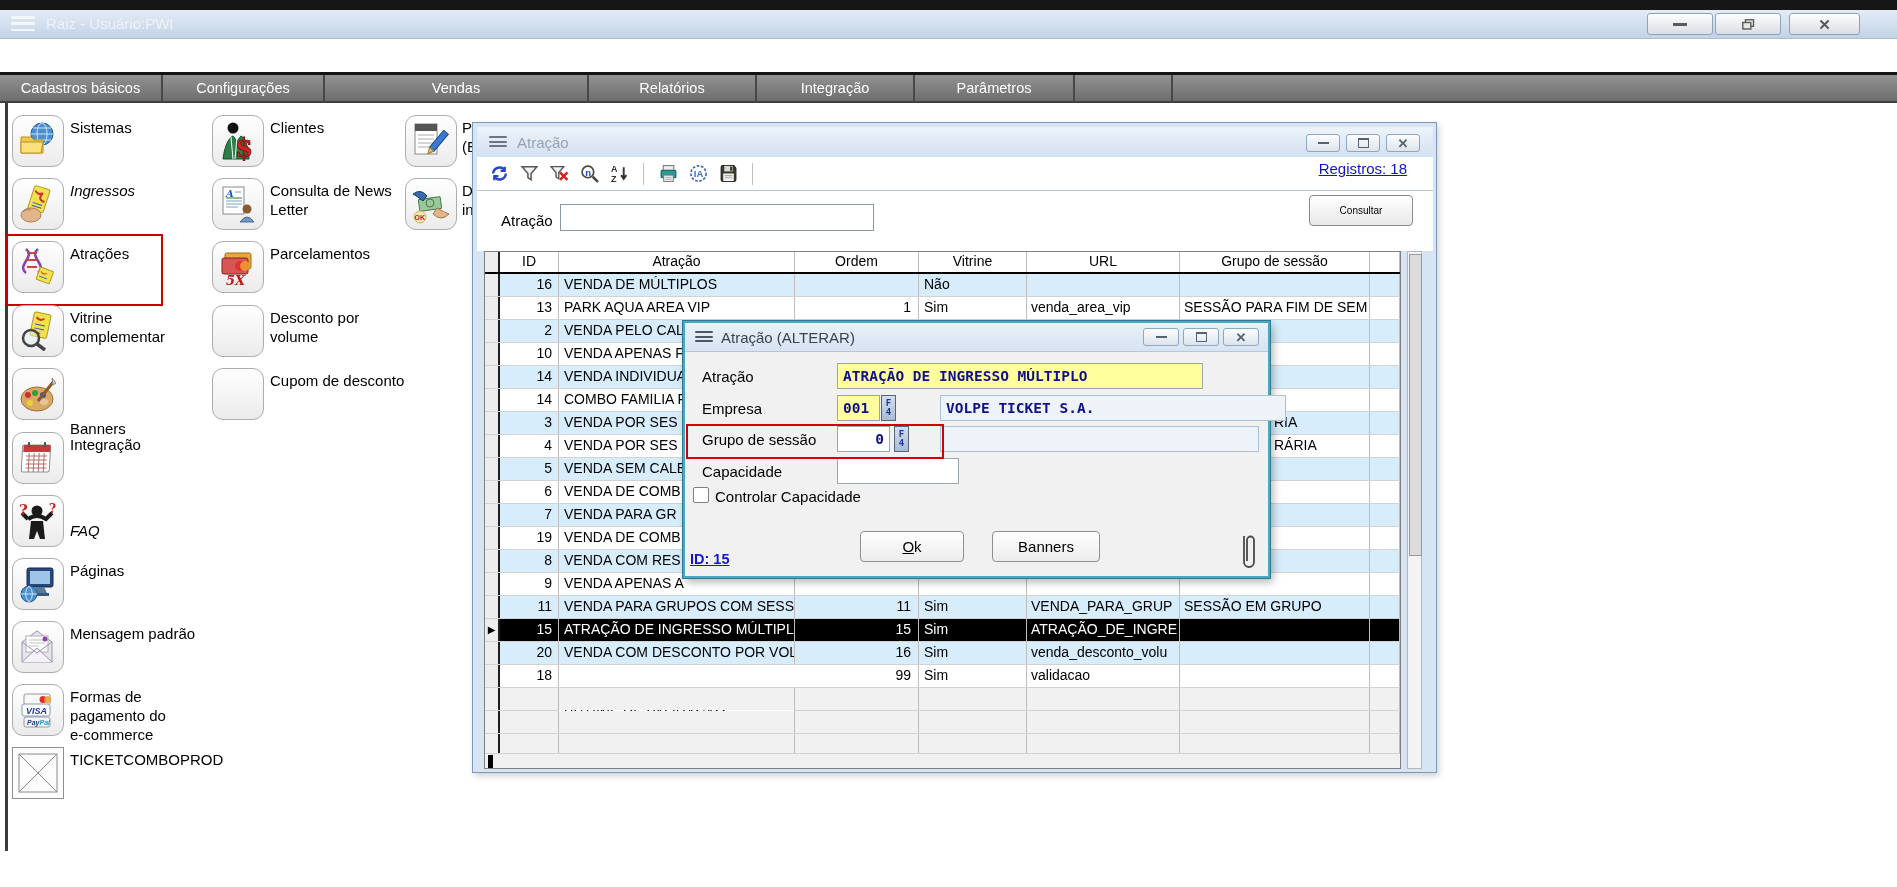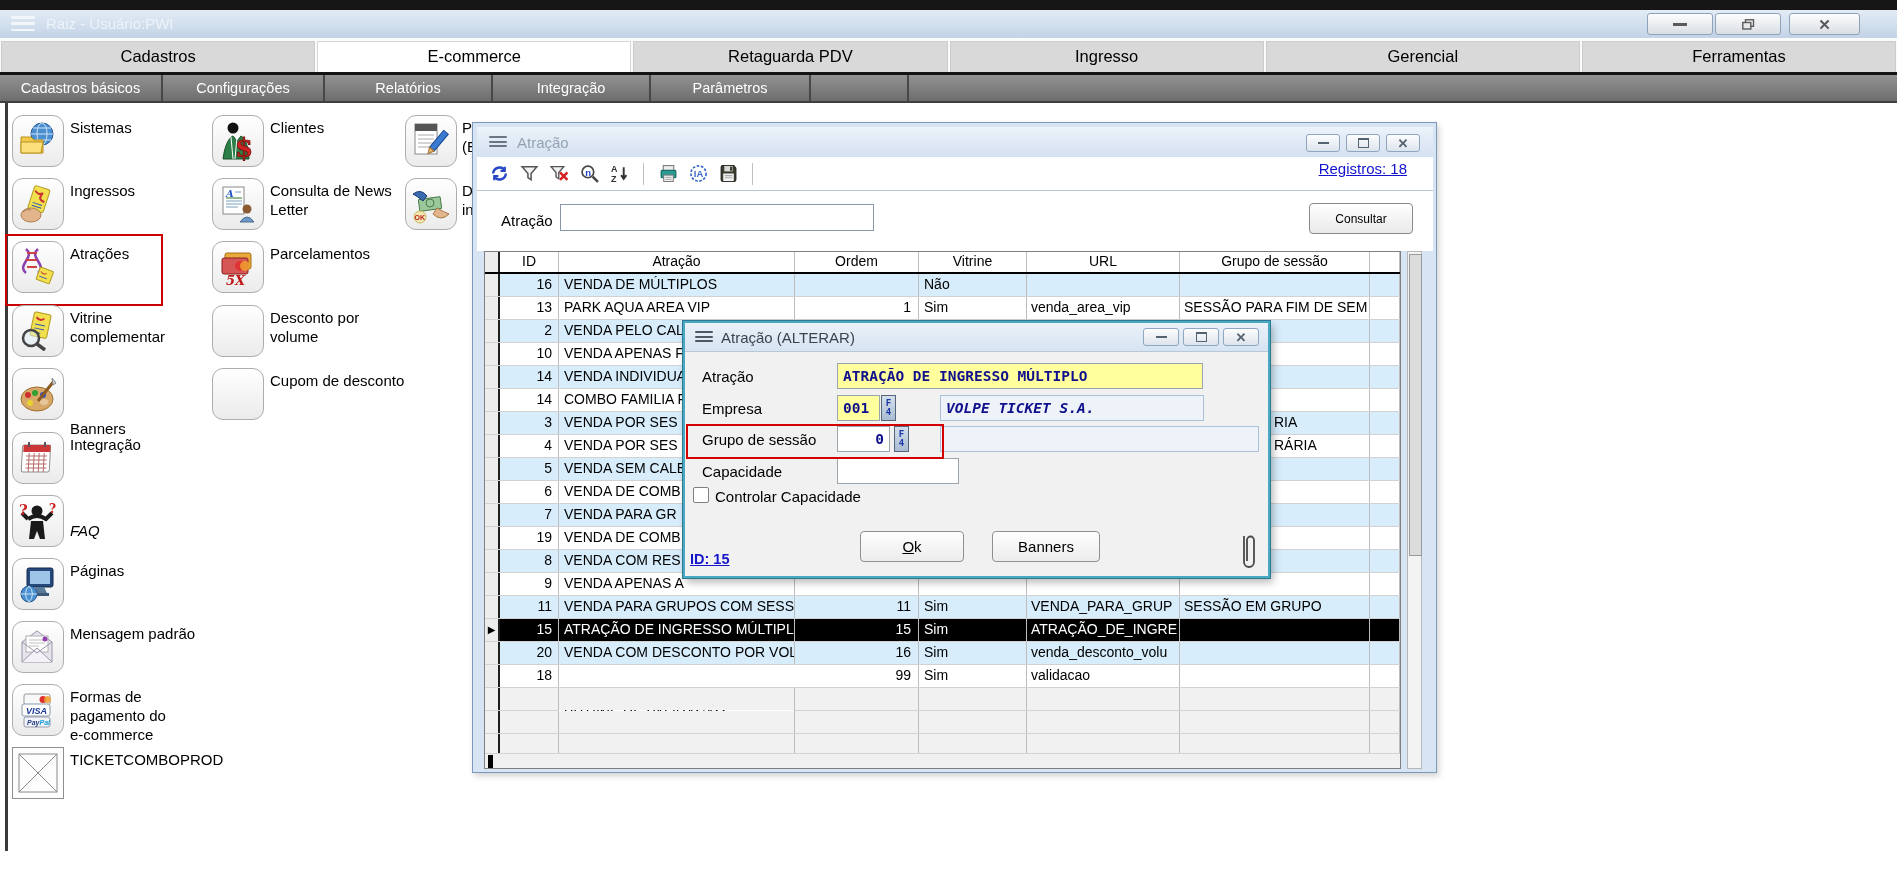--- a/index.html
+++ b/index.html
@@ -52,23 +52,23 @@
   .restore-svg{display:block;}
   .win-toolbar{position:absolute;left:4px;top:34px;width:956px;height:34px;background:#fff;
     border-bottom:1px solid #b9c4cd;display:flex;align-items:center;padding-left:12px;box-sizing:border-box;gap:10px;}
   .tb-icon{width:20px;height:20px;display:inline-flex;align-items:center;justify-content:center;}
   .tb-sep{width:1px;height:22px;background:#c0c0c0;margin:0 4px;}
   .registros{position:absolute;right:26px;top:3px;font-size:15px;color:#1212cc;text-decoration:underline;}
   .win-search{position:absolute;left:4px;top:68px;width:956px;height:60px;background:#fff;}
   .search-label{position:absolute;left:24px;top:21px;font-size:15px;}
   .search-input{position:absolute;left:83px;top:13px;width:314px;height:27px;box-sizing:border-box;
     border:1px solid #8a99a9;font-size:14px;padding:0 5px;}
-  .consultar{position:absolute;left:832px;top:12px;width:104px;height:31px;box-sizing:border-box;
+  .consultar{position:absolute;left:832px;top:4px;width:104px;height:31px;box-sizing:border-box;
     border:1px solid #8a8a8a;border-radius:4px;background:linear-gradient(#ffffff,#e9e9e9);
-    font-size:12px;font-family:"Liberation Sans",sans-serif;}
+    font-size:10px;font-family:"Liberation Sans",sans-serif;}
   
   #grid{position:absolute;left:11px;top:128px;width:917px;height:518px;box-sizing:border-box;
     border:1px solid #7f7f7f;background:#fff;overflow:hidden;}
   .g-row{display:flex;height:23px;box-sizing:border-box;border-bottom:1px solid #d2d2d2;}
   .g-row.g-header{height:22px;border-bottom:2px solid #000;}
   .g-cell{box-sizing:border-box;border-right:1px solid #bdbdbd;height:100%;font-size:14px;
     line-height:20px;white-space:nowrap;overflow:hidden;}
   .g-header .g-cell{text-align:center;background:#fff;line-height:19px;}
   .g-header .gut{background:#e9e9e9;}
   .g-cell.gut{border-right:2px solid #1f1f1f;background:#ededed;text-align:center;font-size:10px;line-height:21px;color:#000;}
@@ -141,32 +141,25 @@
       <svg class="restore-svg" width="13" height="11" viewBox="0 0 13 11">
           <rect x="3.5" y="0.8" width="8" height="6.5" fill="none" stroke="#5a5a5a" stroke-width="1.4"></rect>
           <rect x="0.8" y="3.5" width="8" height="6.5" fill="#e8e8e8" stroke="#5a5a5a" stroke-width="1.4"></rect>
         </svg>
     </span>
     <span class="app-btn" style="left:1789px;width:69px">
         <span class="g-close">✕</span>
       </span>
   </div>
 
-  <div class="tabbar">
-    <div class="tab">Cadastros</div>
-    <div class="tab active">E-commerce</div>
-    <div class="tab">Retaguarda PDV</div>
-    <div class="tab">Ingresso</div>
-    <div class="tab">Gerencial</div>
-    <div class="tab">Ferramentas</div>
-  </div>
 
   <div class="submenu">
     <div class="sm-cell" style="width:163px">Cadastros básicos</div>
     <div class="sm-cell" style="width:162px">Configurações</div>
+    <div class="sm-cell" style="width:264px">Vendas</div>
     <div class="sm-cell" style="width:168px">Relatórios</div>
     <div class="sm-cell" style="width:158px">Integração</div>
     <div class="sm-cell" style="width:160px">Parâmetros</div>
     <div class="sm-cell" style="width:98px"></div>
   </div>
 
   <div class="content-edge"></div>
   <div id="sidebar">
       <div class="side-icon" style="left: 12px; top: 12px;">
         <svg width="40" height="40" viewBox="0 0 40 40">
@@ -182,21 +175,21 @@
         <svg width="40" height="40" viewBox="0 0 40 40">
           <g transform="rotate(18 20 18)">
             <rect x="12" y="3" width="16" height="24" rx="2" fill="#f3e04e" stroke="#b09a20"></rect>
             <path d="M14 8 q4 4 8 0 q-4 8 4 8" stroke="#cc3333" fill="none" stroke-width="2"></path>
             <path d="M15 20 h10 M15 23 h10" stroke="#3355bb"></path>
           </g>
           <ellipse cx="13" cy="31" rx="10" ry="7" fill="#e2b58c" stroke="#b08050"></ellipse>
           <path d="M5 28 q4 -4 8 -2" stroke="#b08050" fill="none"></path>
         </svg>
       </div>
-      <div class="side-label" style="left: 70px; top: 78px; width: 140px;">Ingressos</div>
+      <div class="side-label" style="left: 70px; top: 78px; width: 140px; font-style: italic;">Ingressos</div>
       <div class="side-highlight" style="left: 5px; top: 131px; width: 154px; height: 68px;"></div>
       <div class="side-icon" style="left: 12px; top: 138px;">
         <svg width="40" height="40" viewBox="0 0 40 40">
           <path d="M8 2 c10 8 -10 16 0 24 M20 2 c-10 8 10 16 0 24" stroke="#8a3fb0" stroke-width="2.5" fill="none"></path>
           <path d="M9 6 h10 M8 13 h11 M9 20 h10" stroke="#cc4444" stroke-width="2"></path>
           <g transform="rotate(20 27 28)">
             <rect x="20" y="22" width="14" height="13" rx="1" fill="#f3e04e" stroke="#b09a20"></rect>
             <path d="M22 26 q3 3 6 0" stroke="#cc3333" fill="none"></path>
             <path d="M22 31 h8" stroke="#3355bb"></path>
           </g>
@@ -693,21 +686,21 @@
 
     <span class="dlg-label" style="left:17px;top:45px">Atração</span>
     <input class="dlg-input yellow" style="left: 152px; top: 40px; width: 366px;" value="ATRAÇÃO DE INGRESSO MÚLTIPLO">
 
     <span class="dlg-label" style="left:17px;top:77px">Empresa</span>
     <input class="dlg-input yellow" style="left: 152px; top: 72px; width: 43px;" value="001">
     <span class="f4" style="left:196px;top:72px">
         <span>F</span>
         <span>4</span>
       </span>
-    <input class="dlg-input lookup" style="left: 255px; top: 72px; width: 264px; font-style: italic;" readonly="" value="VOLPE TICKET S.A.">
+    <input class="dlg-input lookup" style="left: 255px; top: 72px; width: 346px;" readonly="" value="VOLPE TICKET S.A.">
 
     <div class="red-box"></div>
     <span class="dlg-label" style="left:17px;top:108px">Grupo de sessão</span>
     <input class="dlg-input white-in right-al" style="left: 152px; top: 103px; width: 53px;" value="0">
     <span class="f4" style="left:209px;top:103px">
         <span>F</span>
         <span>4</span>
       </span>
     <input class="dlg-input lookup" style="left: 255px; top: 103px; width: 319px;" readonly="" value="">
 

